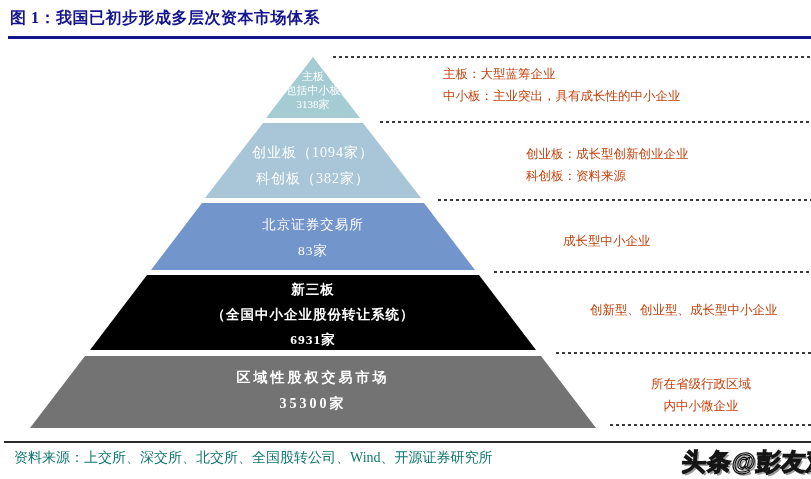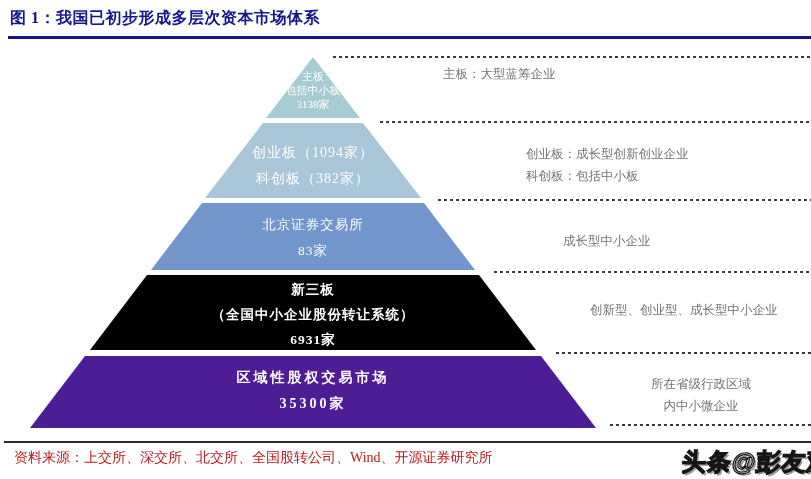--- a/index.html
+++ b/index.html
@@ -33,30 +33,30 @@
   .dash{position:absolute;height:2px;right:3px;
         background-image:repeating-linear-gradient(to right,#3a3a3a 0 3px,transparent 3px 6px);}
   .d0{top:56px;left:333px;}
   .d1{top:121px;left:380px;}
   .d2{top:199px;left:438px;}
   .d3{top:271px;left:494px;}
   .d4{top:352px;left:556px;}
   .d5{top:424px;left:610px;}
 
   
-  .note{position:absolute;color:#737373;font-size:12.5px;line-height:22px;}
+  .note{position:absolute;color:#c2410c;font-size:12.5px;line-height:22px;}
   .n1{left:443px;top:63px;}
   .n2{left:478px;top:143px;margin-left:48px;}
   .n3{left:563px;top:230px;}
   .n4{left:590px;top:299px;width:218px;}
   .n5{left:645px;top:373px;width:112px;text-align:center;}
 
   
   .footer-rule{position:absolute;left:4px;right:20px;top:441px;height:2px;background:#2a2a2a;}
-  .source{position:absolute;left:14px;top:449px;font-size:14px;color:#b91c1c;white-space:nowrap;text-align:right;}
+  .source{position:absolute;left:14px;top:449px;font-size:14px;color:#0f766e;white-space:nowrap;text-align:right;}
   .watermark{position:absolute;right:3px;bottom:1px;font-family:"Liberation Sans","DejaVu Sans",sans-serif;
              font-size:24px;font-weight:900;color:#ffffff;letter-spacing:1px;
              -webkit-text-stroke:1.3px #151515;transform:skewX(-5deg);
              text-shadow:2px 2px 0 #9a9a9a;white-space:nowrap;}
 </style>
 </head>
 <body>
 
 <div id="page">
 
@@ -80,40 +80,41 @@
       <div class="ln">北京证券交易所</div>
       <div class="ln">83家</div>
     </div>
 
     <div class="layer layer4" style="background: #000000;">
       <div class="ln">新三板</div>
       <div class="ln">（全国中小企业股份转让系统）</div>
       <div class="ln">6931家</div>
     </div>
 
-    <div class="layer layer5" style="background: #4c1d95;">
+    <div class="layer layer5" style="background: #737373;">
       <div class="ln">区域性股权交易市场</div>
       <div class="ln">35300家</div>
     </div>
 
   </div>
 
   <div class="dash d0"></div>
   <div class="dash d1"></div>
   <div class="dash d2"></div>
   <div class="dash d3"></div>
   <div class="dash d4"></div>
   <div class="dash d5"></div>
 
   <div class="note n1">
     <div>主板：大型蓝筹企业</div>
+    <div>中小板：主业突出，具有成长性的中小企业</div>
   </div>
   <div class="note n2">
     <div>创业板：成长型创新创业企业</div>
-    <div>科创板：包括中小板</div>
+    <div>科创板：资料来源</div>
   </div>
   <div class="note n3">
     <div>成长型中小企业</div>
   </div>
   <div class="note n4">
     <div>创新型、创业型、成长型中小企业</div>
   </div>
   <div class="note n5">
     <div>所在省级行政区域内中小微企业</div>
   </div>

